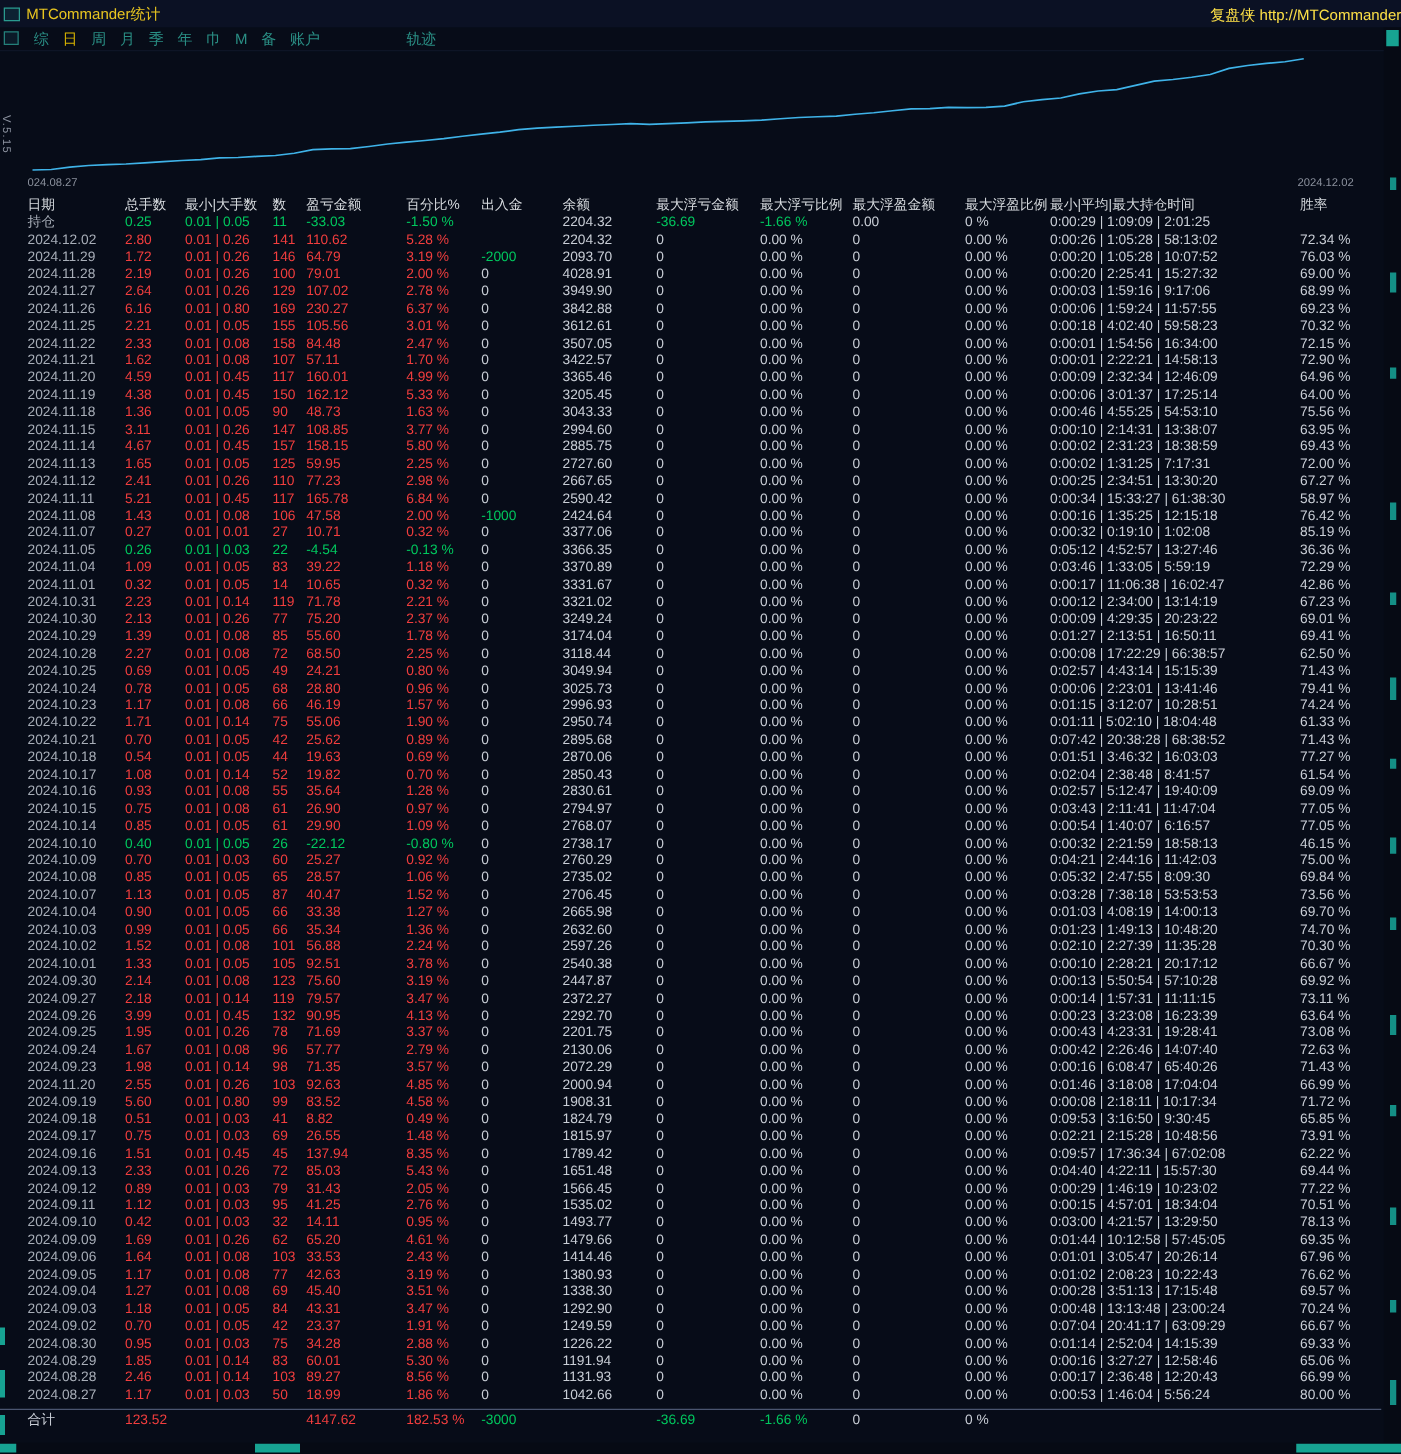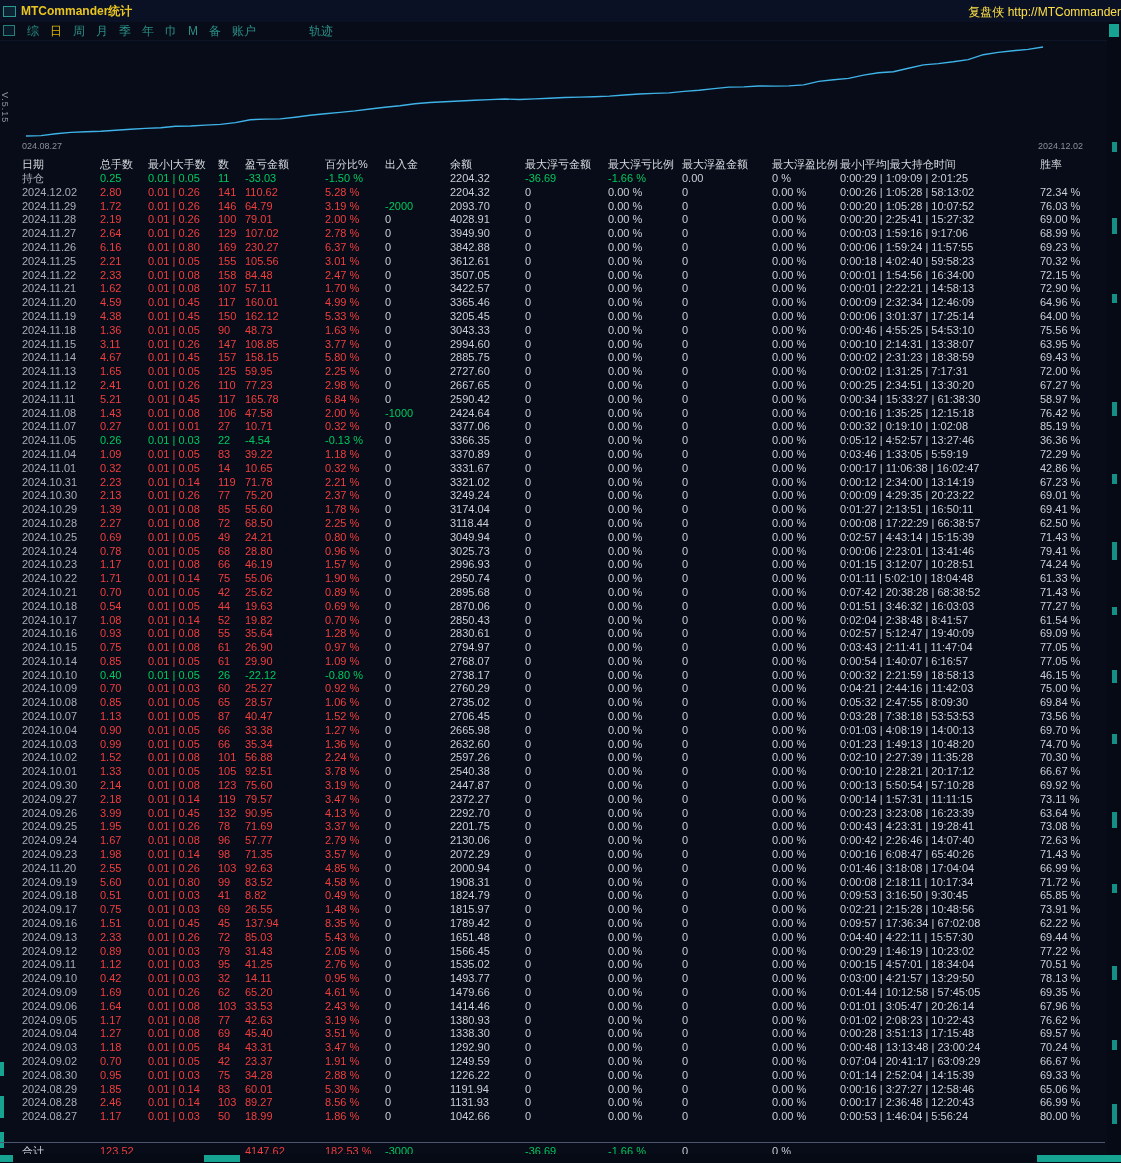--- a/index.html
+++ b/index.html
@@ -3,29 +3,29 @@
 <meta charset="utf-8">
 <style>
   *{margin:0;padding:0;box-sizing:border-box}
   html,body{background:#04070e}
   body{width:1121px;height:1163px;overflow:hidden;font-family:"Liberation Sans","DejaVu Sans",sans-serif}
   .app{position:relative;width:1121px;height:1163px;background:#070c18;color:#c9ced6;overflow:hidden}
 
   
   .titlebar{position:absolute;top:0;left:0;right:0;height:22px;background:#0b1124;display:flex;align-items:center;padding-left:3px}
   .win-icon{width:13px;height:11px;border:1px solid #2a9a8f;background:#0d2233;display:inline-block;margin-right:5px}
-  .title{color:#e8c520;font-size:12px;font-weight:bold;white-space:nowrap}
+  .title{color:#e8c520;font-size:12px;font-weight:normal;white-space:nowrap}
   .titlebar-right{position:absolute;right:0;top:4px;color:#fde047;font-size:12px;white-space:nowrap;cursor:pointer}
 
   
   .menubar{position:absolute;top:22px;left:0;right:0;height:19px;display:flex;align-items:center;gap:11px;padding-left:27px;background:#070c18;border-bottom:1px solid #0e1526}
   .menu-icon{position:absolute;left:3px;top:3px;width:12px;height:11px;border:1px solid #24807a;background:#0b1a28}
   .menu-item{color:#2a8f85;font-size:12px;cursor:pointer;white-space:nowrap}
   .menu-item.active{color:#d8b400}
-  .menu-item.gap{margin-left:42px}
+  .menu-item.gap{margin-left:58px}
 
   
   .chart{position:absolute;top:40px;left:18px;width:1087px;height:112px}
   .xlabel{position:absolute;bottom:1px;font-size:9px;color:#8a909c;white-space:nowrap}
   .xlabel.left{left:4px}
   .xlabel.right{right:22px}
 
   
   .vlabel{position:absolute;left:0px;top:92px;writing-mode:vertical-rl;font-size:9px;color:#8d93a0;letter-spacing:1px}
   .left-tick{position:absolute;left:0;width:4px;background:#17a392}
@@ -33,21 +33,21 @@
   
   .table{position:absolute;top:156px;left:0;width:1105px;font-size:11px}
   .trow{display:grid;grid-template-columns:78px 48px 70px 27px 80px 60px 65px 75px 83px 74px 90px 68px 200px 65px;padding-left:22px;height:13.8px;line-height:13.8px;white-space:nowrap}
   .thead .trow{height:16px;line-height:16px;color:#d6dade}
   .thead .cell{overflow:visible}
   .cell{overflow:visible}
   .c-date{color:#a8aeb8}
   .c-dim{color:#c9ced6}
   .c-red{color:#f23e3e}
   .c-green{color:#00c85e}
-  .tfoot{border-top:1px solid #4a5570;margin-top:18px}
+  .tfoot{border-top:1px solid #4a5570;margin-top:3px}
   .tfoot .trow{height:17px;line-height:17px}
 
   
   .right-strip{position:absolute;right:0;top:22px;width:14px;bottom:9px;background:#060a14;cursor:pointer}
   .rs-block{position:absolute;right:2px;top:2px;width:10px;height:13px;background:#17a392}
   .rs-mark{position:absolute;right:4px;width:5px;background:#148f86}
 
   
   .bottom-strip{position:absolute;left:0;right:0;bottom:0;height:9px;background:#060a14;cursor:pointer}
   .bs-seg{position:absolute;top:1px;height:7px;background:#17a392}

